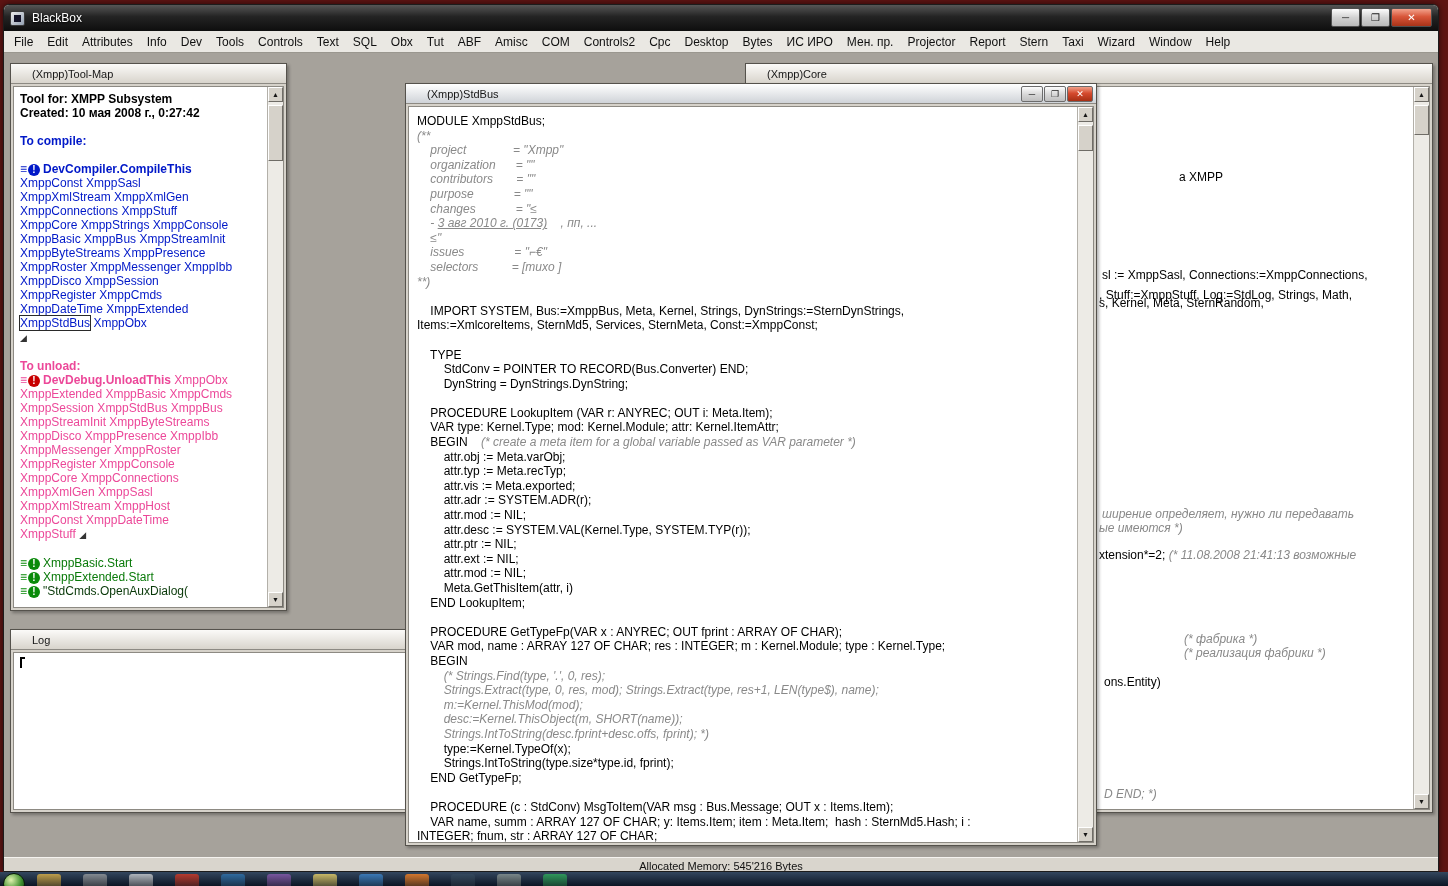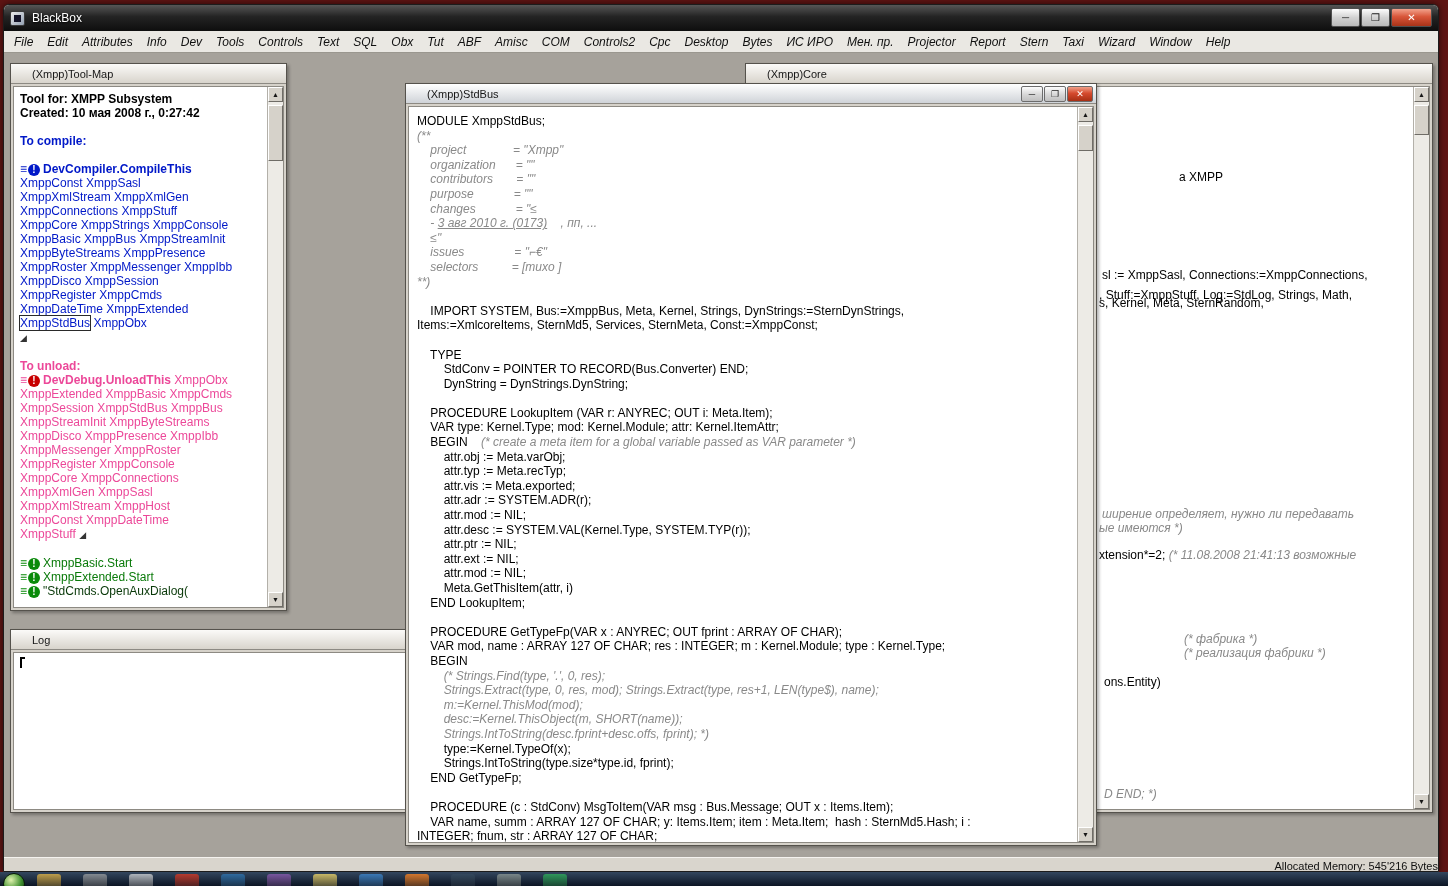--- a/index.html
+++ b/index.html
@@ -17,21 +17,21 @@
   .app-icon::after { content:""; position:absolute; inset:3px; background:#141428; }
   .title-text { color:#fff; font-size:12px; margin-left:7px; text-shadow:0 1px 2px #000; }
   .win-buttons { position:absolute; right:6px; top:3px; display:flex; gap:1px; }
   .winbtn { width:29px; height:19px; font-size:10px; line-height:18px; text-align:center; color:#1a1a1a;
             background:linear-gradient(#fdfdfd,#d2d2d2 50%,#b9b9b9); border:1px solid #4f4f4f; border-radius:2px; }
   .winbtn.close { width:41px; color:#fff;
             background:linear-gradient(#f2a28c,#d8563a 45%,#a93318); }
 
   .menubar { height:22px; background:#eae8e3; border-bottom:1px solid #9a978f;
              display:flex; align-items:center; padding:0 3px; font-size:12px; color:#101010; }
-  .menu-item { padding:3px 7px; white-space:nowrap;font-style:italic; }
+  .menu-item { padding:3px 7px; white-space:nowrap; }
 
   .mdi { position:relative; height:804px; background:#a6a29b; overflow:hidden; }
 
   
   .child { position:absolute; background:#d6d2ca; border:1px solid #55524c; box-shadow:2px 2px 3px rgba(0,0,0,.3); }
   .child-title { height:20px; display:flex; align-items:center; padding:0 21px; font-size:11px; color:#161616;
                  background:linear-gradient(#fbfaf8,#d8d4cc); border-bottom:1px solid #8d8a83; position:relative; }
   .child.active .child-title { background:linear-gradient(#ffffff,#cfd3d8); }
   .child-content { position:absolute; left:2px; right:2px; top:22px; bottom:2px; background:#fff;
                    border:1px solid #8d8a83; overflow:hidden; }
@@ -71,21 +71,21 @@
             border:1px solid; border-color:#ffffff #6f6c66 #6f6c66 #ffffff;
             font-size:7px; color:#161616; text-align:center; line-height:13px; }
   .sb-btn.up { top:0; } .sb-btn.down { bottom:0; }
   .sb-thumb { position:absolute; left:0; width:15px; background:#d6d2ca;
               border:1px solid; border-color:#ffffff #6f6c66 #6f6c66 #ffffff; }
 
   .log-caret { position:absolute; left:6px; top:4px; width:2px; height:11px; background:#000; }
   .log-caret::before { content:""; position:absolute; top:0; left:0; width:5px; height:2px; background:#000; }
 
   .statusbar { height:16px; background:#d9d5cd; border-top:1px solid #f5f3ef; font-size:11px; color:#111;
-               display:flex; align-items:center; justify-content:flex-end; }
+               display:flex; align-items:center; justify-content:center; }
 
   
   .taskbar { position:absolute; left:0; right:0; bottom:0; height:14px;
              background:linear-gradient(#33465e,#0c1524); display:flex; align-items:flex-start; overflow:hidden; }
   .start-orb { width:22px; height:22px; border-radius:50%; margin:1px 12px 0 3px; flex:none;
                background:radial-gradient(circle at 35% 30%, #dff2ad, #3f8f2f 55%, #10300f);
                border:1px solid #081b07; }
   .task-icons { display:flex; gap:22px; margin-top:2px; }
   .task-icon { width:24px; height:20px; border-radius:3px; opacity:.92; flex:none; }
 </style>

